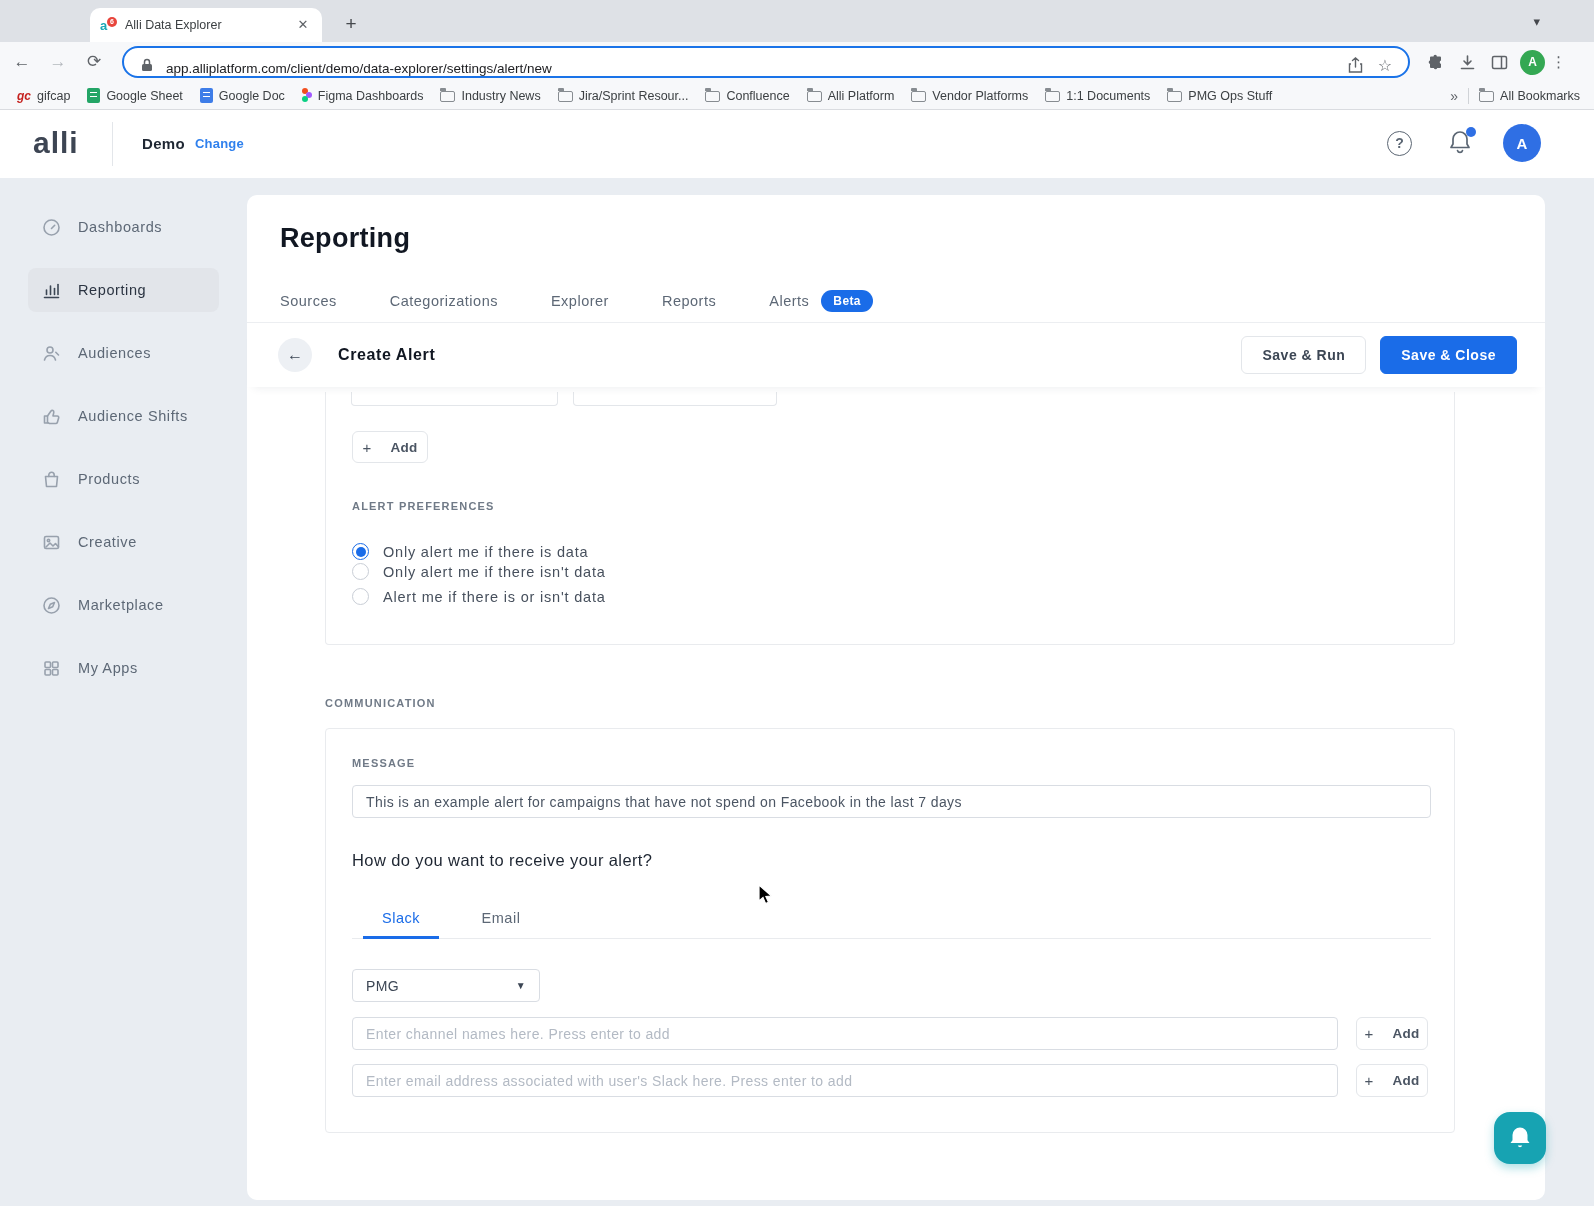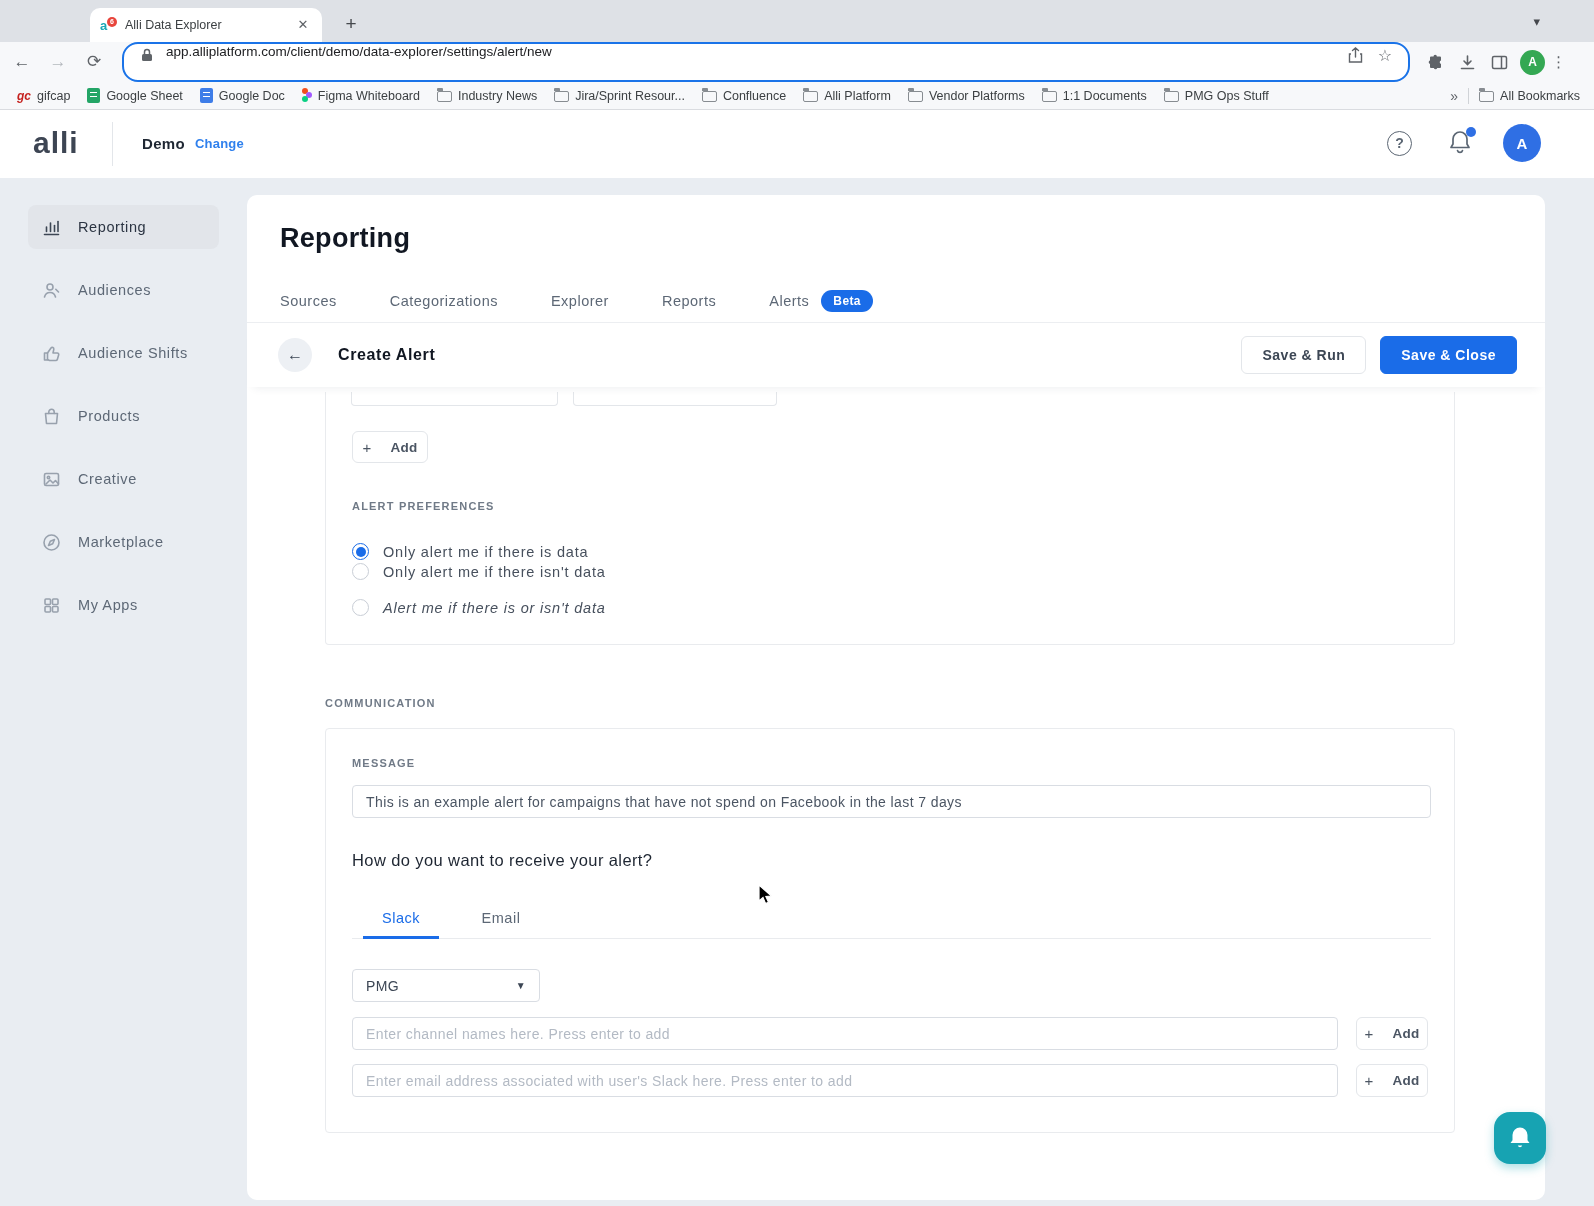--- a/index.html
+++ b/index.html
@@ -17,22 +17,22 @@
                    color:#fff; font-size:7px; line-height:10px; text-align:center; font-weight:700; }
   .tab-title { font-size:12.5px; color:#3c4043; flex:1; white-space:nowrap; overflow:hidden; }
   .tab-close { color:#5f6368; font-size:13px; width:18px; height:18px; line-height:18px; text-align:center; border-radius:50%; }
   .newtab-btn { position:absolute; left:338px; top:12px; width:26px; height:26px; color:#45484d; font-size:19px;
                 line-height:24px; text-align:center; border-radius:50%; }
   .tabstrip-chevron { position:absolute; right:54px; top:14px; color:#45484d; font-size:13px; }
 
   .toolbar { position:absolute; left:0; top:42px; width:100%; height:40px; background:#f7f8fa; display:flex; align-items:center; }
   .nav-ico { width:28px; height:28px; text-align:center; line-height:28px; font-size:17px; color:#5f6368; margin-left:8px; border-radius:50%; flex:none; }
   .nav-ico.disabled { color:#b4b8bd; }
-  .omnibox { margin-left:14px; width:1288px; height:40px; background:#fff; border-radius:16px;
-             border:2px solid #1a73e8; display:flex; align-items:flex-start; padding:0 12px; flex:none; }
+  .omnibox { margin-left:14px; width:1288px; height:32px; background:#fff; border-radius:16px;
+             border:2px solid #1a73e8; display:flex; align-items:flex-end; padding:0 12px; flex:none; }
   .url-text { font-size:13.5px; color:#202124; flex:1; margin-left:8px; white-space:nowrap; overflow:hidden; }
   .omni-ico { width:22px; height:22px; display:flex; align-items:center; justify-content:center; color:#5f6368; flex:none; margin-left:8px; }
   .toolbar-right { display:flex; align-items:center; margin-left:6px; }
   .tool-ico { width:26px; height:26px; display:flex; align-items:center; justify-content:center; color:#5f6368; margin-left:6px; flex:none; }
   .chrome-avatar { width:25px; height:25px; border-radius:50%; background:#34a853; color:#fff; font-size:12px; font-weight:700;
                    display:flex; align-items:center; justify-content:center; margin-left:8px; flex:none; }
   .dots { font-size:15px; color:#5f6368; margin:0 10px 0 6px; }
 
   .bookmarks { position:absolute; left:0; top:82px; width:100%; height:28px; background:#f7f8fa;
                border-bottom:1px solid #dadce0; display:flex; align-items:center; font-size:12.5px; color:#3c4043; }
@@ -213,21 +213,21 @@
     <span class="bm">
       <span class="bm-doc"></span>
       <span class="bm-label">Google Doc</span>
     </span>
     <span class="bm">
       <span class="bm-figma">
           <span class="f1"></span>
           <span class="f2"></span>
           <span class="f3"></span>
         </span>
-      <span class="bm-label">Figma Whiteboard</span>
+      <span class="bm-label">Figma Dashboards</span>
     </span>
     <span class="bm">
       <span class="folder-ico"></span>
       <span class="bm-label">Industry News</span>
     </span>
     <span class="bm">
       <span class="folder-ico"></span>
       <span class="bm-label">Jira/Sprint Resour...</span>
     </span>
     <span class="bm">
@@ -268,20 +268,29 @@
       <svg width="24" height="26" viewBox="0 0 24 26">
         <path d="M12 3a7 7 0 0 0-7 7v5l-2 3.5h18L19 15v-5a7 7 0 0 0-7-7z" fill="none" stroke="#5b6673" stroke-width="1.7" stroke-linejoin="round"></path>
         <path d="M9.5 21.5a2.6 2.6 0 0 0 5 0" fill="none" stroke="#5b6673" stroke-width="1.7" stroke-linecap="round"></path>
       </svg>
       <span class="bell-dot"></span>
     </span>
     <span class="app-avatar">A</span>
   </div>
 
   <nav class="sidebar">
+    <div class="side-item">
+      <span class="sicon">
+        <svg width="19" height="19" viewBox="0 0 19 19">
+            <circle cx="9.5" cy="9.5" r="7.5"></circle>
+            <path d="M9.5 10.5l3.2-3.2"></path>
+          </svg>
+      </span>
+      <span>Dashboards</span>
+    </div>
     <div class="side-item active">
       <span class="sicon">
         <svg width="19" height="19" viewBox="0 0 19 19">
             <path d="M2.5 16.5h14"></path>
             <path d="M4.5 13.5V9"></path>
             <path d="M8.5 13.5V5"></path>
             <path d="M12.5 13.5V7.5"></path>
             <path d="M16 13.5V3.5"></path>
           </svg>
       </span>
@@ -379,21 +388,21 @@
       </button>
       <div class="micro-label pref-label">ALERT PREFERENCES</div>
       <div class="radio-row checked" style="top:135px;margin-top:16px;">
         <span class="radio-circle"></span>
         <span class="radio-label">Only alert me if there is data</span>
       </div>
       <div class="radio-row" style="top:171px;">
         <span class="radio-circle"></span>
         <span class="radio-label">Only alert me if there isn't data</span>
       </div>
-      <div class="radio-row" style="top:207px;font-style:italic;">
+      <div class="radio-row" style="top:196px;">
         <span class="radio-circle"></span>
         <span class="radio-label">Alert me if there is or isn't data</span>
       </div>
     </section>
 
     <div class="micro-label comm-label">COMMUNICATION</div>
 
     <section class="panel2">
       <div class="micro-label msg-label">MESSAGE</div>
       <input class="text-input msg-input" type="text" value="This is an example alert for campaigns that have not spend on Facebook in the last 7 days" style="">

